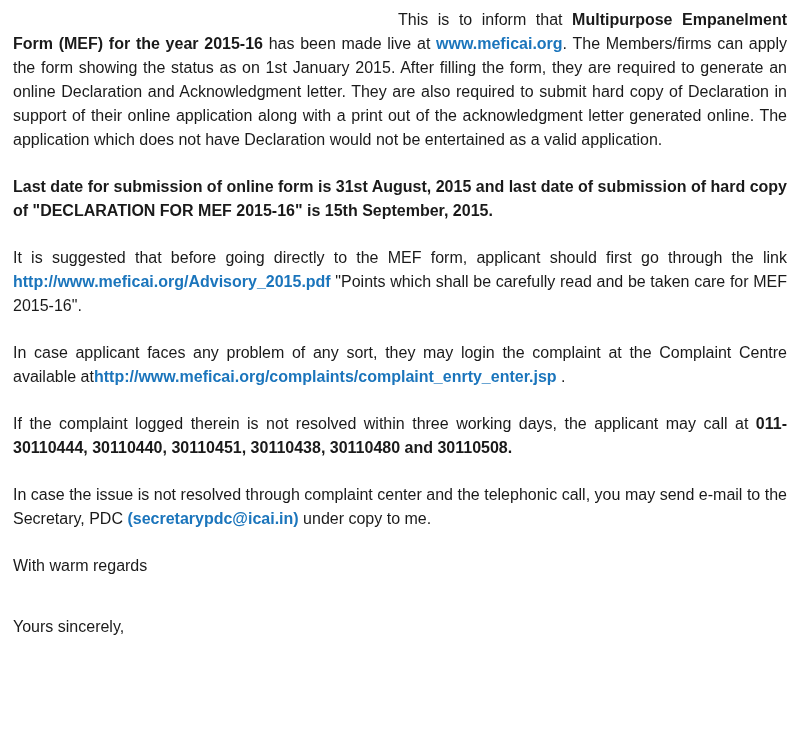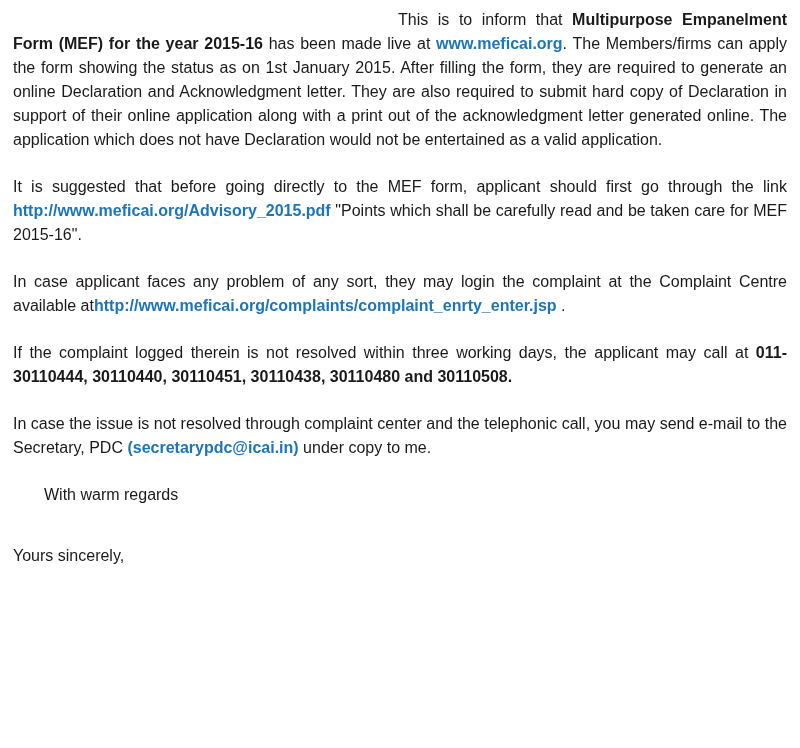--- a/index.html
+++ b/index.html
@@ -19,31 +19,32 @@
   .para { margin: 0 0 23px 0; }
   .para.indent-first { text-indent: 385px; }
   .bold { font-weight: bold; }
   b { font-weight: bold; }
   .link {
     color: #1b75bc;
     font-weight: bold;
     text-decoration: none;
     cursor: pointer;
   }
-  .para.gap-lg { margin-bottom: 37px; margin-left: 31px; }
+  .para.gap-lg { margin-bottom: 37px; }
   .para.gap-md { margin-bottom: 34px; }
   .sig .line { display: block; }
 </style>
 </head>
 <body>
 
 <div class="letter">
 
   <p class="para indent-first"><span>This is to inform that </span><b>Multipurpose Empanelment Form (MEF) for the year 2015-16</b><span> has been made live at </span><a class="link">www.meficai.org</a><span>. The Members/firms can apply the form showing the status as on 1st January 2015. After filling the form, they are required to generate an online Declaration and Acknowledgment letter. They are also required to submit hard copy of Declaration in support of their online application along with a print out of the acknowledgment letter generated online. The application which does not have Declaration would not be entertained as a valid application.</span></p>
 
+  <p class="para bold"><span>Last date for submission of online form is 31st August, 2015 and last date of submission of hard copy of "DECLARATION FOR MEF 2015-16" is 15th September, 2015.</span></p>
 
   <p class="para"><span>It is suggested that before going directly to the MEF form, applicant should first go through the link </span><a class="link">http://www.meficai.org/Advisory_2015.pdf</a><span> "Points which shall be carefully read and be taken care for MEF 2015-16".</span></p>
 
   <p class="para"><span>In case applicant faces any problem of any sort, they may login the complaint at the Complaint Centre available at</span><a class="link">http://www.meficai.org/complaints/complaint_enrty_enter.jsp</a><span> .</span></p>
 
   <p class="para"><span>If the complaint logged therein is not resolved within three working days, the applicant may call at </span><b>011-30110444, 30110440, 30110451, 30110438, 30110480 and 30110508.</b></p>
 
   <p class="para"><span>In case the issue is not resolved through complaint center and the telephonic call, you may send e-mail to the Secretary, PDC </span><a class="link">(secretarypdc@icai.in)</a><span> under copy to me.</span></p>
 
   <p class="para gap-lg"><span>With warm regards</span></p>

